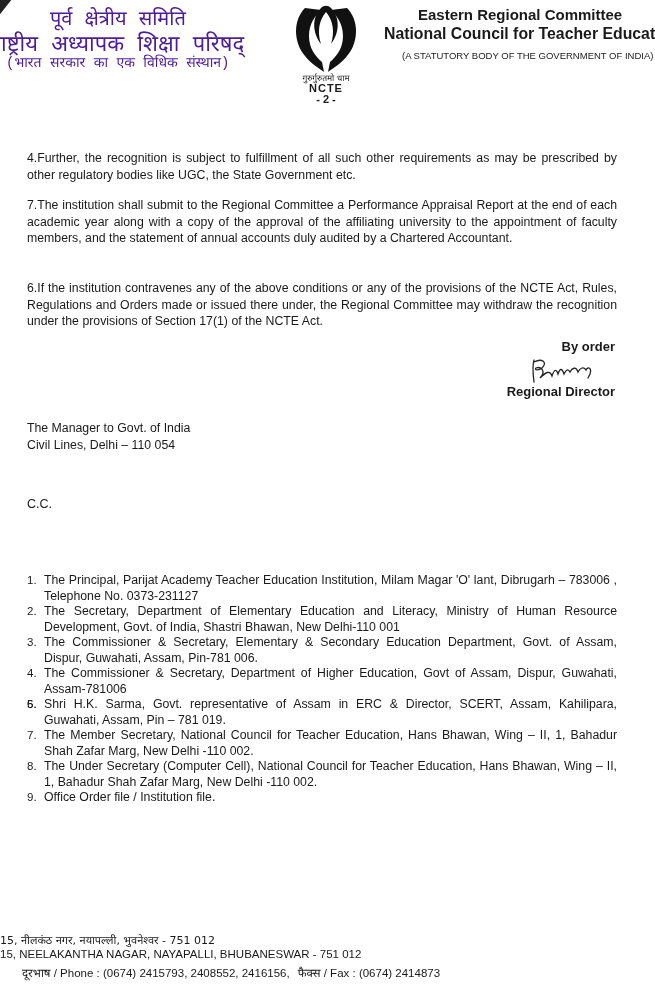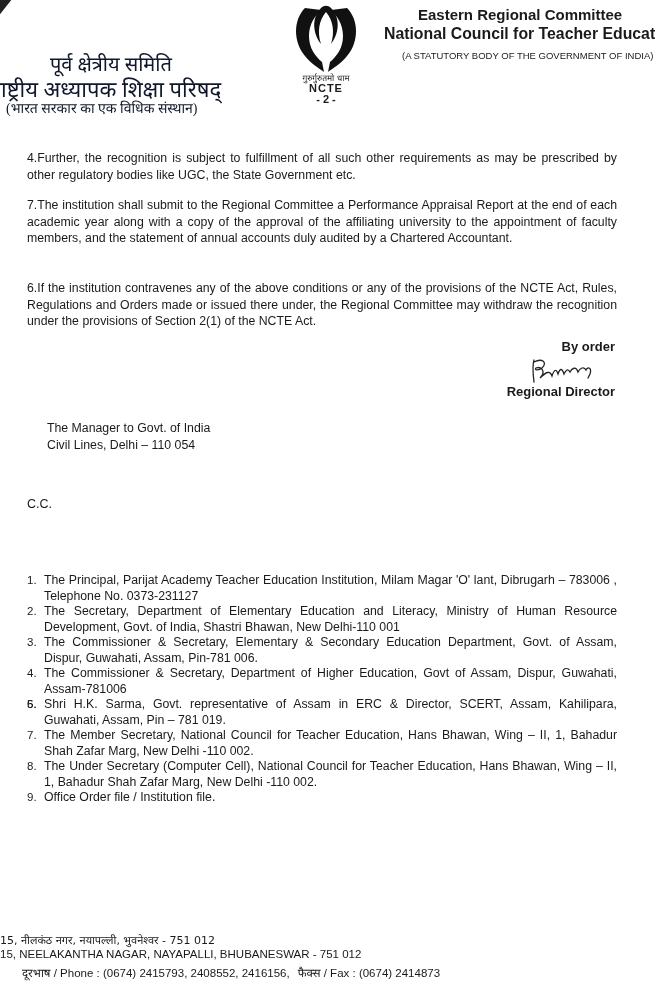--- a/index.html
+++ b/index.html
@@ -2,21 +2,21 @@
 <html><head>
   <meta charset="utf-8">
   <style>
     html, body { margin: 0; padding: 0; background: #ffffff; }
     body {
       width: 655px; height: 1002px; position: relative; overflow: hidden;
       font-family: "Liberation Sans", sans-serif; color: #1a1a1a;
     }
     .abs { position: absolute; }
     
-    .hi-line { font-family: Liberation Serif, serif; white-space: nowrap; color: #0f172a; margin-top: 46px; }
+    .hi-line { font-family: Liberation Mono, monospace; white-space: nowrap; color: #4c1d95; }
     #hi-1 { left: 50px; top: 4px; font-size: 20px; }
     #hi-2 { left: -8px; top: 27px; font-size: 22px; }
     #hi-3 { left: 6px; top: 52px; font-size: 14px; }
     .corner-mark { left: -6px; top: -6px; width: 0; height: 0;
       border-left: 22px solid #222; border-bottom: 28px solid transparent; }
     .en-1 { left: 418px; top: 6px; font-size: 15px; font-weight: bold; white-space: nowrap; }
     .en-2 { left: 384px; top: 24px; font-size: 17px; font-weight: bold; white-space: nowrap; transform: scaleX(0.93); transform-origin: left; }
     .en-3 { left: 402px; top: 50px; font-size: 9.5px; white-space: nowrap; }
     .logo { left: 288px; top: 2px; width: 76px; height: 110px; text-align: center; }
     .logo svg { display: block; margin: 0 auto; }
@@ -24,21 +24,21 @@
     .logo-ncte { font-size: 11px; font-weight: bold; letter-spacing: 1px; line-height: 11px; }
     .logo-page { font-size: 11px; font-weight: bold; line-height: 11px; }
     
     .para { left: 27px; width: 590px; font-size: 12.3px; line-height: 16.5px; text-align: justify; }
     #p4 { top: 150px; }
     #p5 { top: 197px; }
     #p6 { top: 280px; }
     .byorder { right: 40px; top: 339px; font-size: 13px; font-weight: bold; }
     .signature { left: 528px; top: 356px; width: 70px; height: 30px; }
     .director { right: 40px; top: 384px; font-size: 13px; font-weight: bold; }
-    .addr { left: 27px; top: 420px; font-size: 12.3px; line-height: 16.5px; margin-left: 20px; }
+    .addr { left: 27px; top: 420px; font-size: 12.3px; line-height: 16.5px; }
     .cc { left: 27px; top: 497px; font-size: 12.5px; }
     ol.cclist { position: absolute; left: 27px; top: 573px; width: 590px; margin: 0; padding: 0; list-style: none;
       font-size: 12.3px; line-height: 15.5px; }
     ol.cclist li { position: relative; padding-left: 17px; text-align: justify; }
     ol.cclist li .num { position: absolute; left: 0; top: 0; font-size: 11.5px; }
     
     .footer { left: 0; width: 655px; font-size: 11.5px; white-space: nowrap; }
     #f1 { top: 932px; font-family: "DejaVu Sans", sans-serif; font-size: 11px; }
     #f2 { top: 948px; }
     #f3 { top: 965px; margin-left: 22px; }
@@ -66,21 +66,21 @@
   <div class="logo-ncte">NCTE</div>
   <div class="logo-page">- 2 -</div>
 </div>
 
 <div class="abs en-1">Eastern Regional Committee</div>
 <div class="abs en-2">National Council for Teacher Educati</div>
 <div class="abs en-3">(A STATUTORY BODY OF THE GOVERNMENT OF INDIA)</div>
 
 <div id="p4" class="abs para">4.Further, the recognition is subject to fulfillment of all such other requirements as may be prescribed by other regulatory bodies like UGC, the State Government etc.</div>
 <div id="p5" class="abs para">7.The institution shall submit to the Regional Committee a Performance Appraisal Report at the end of each academic year along with a copy of the approval of the affiliating university to the appointment of faculty members, and the statement of annual accounts duly audited by a Chartered Accountant.</div>
-<div id="p6" class="abs para">6.If the institution contravenes any of the above conditions or any of the provisions of the NCTE Act, Rules, Regulations and Orders made or issued there under, the Regional Committee may withdraw the recognition under the provisions of Section 2(1) of the NCTE Act.</div>
+<div id="p6" class="abs para">6.If the institution contravenes any of the above conditions or any of the provisions of the NCTE Act, Rules, Regulations and Orders made or issued there under, the Regional Committee may withdraw the recognition under the provisions of Section 17(1) of the NCTE Act.</div>
 
 <div class="abs byorder">By order</div>
 <svg class="abs signature" viewBox="0 0 70 30">
   <path d="M6 4 C4 10, 5 18, 6 26 M6 6 C14 2, 20 6, 14 12 C10 15, 6 14, 8 12 C14 10, 18 16, 12 22 C18 16, 22 14, 24 20 C26 14, 28 12, 30 18 C32 12, 34 12, 36 18 C38 14, 40 12, 42 16 C44 12, 48 10, 50 16 C52 12, 56 10, 58 14 C60 10, 64 12, 62 18 L60 22" fill="none" stroke="#222" stroke-width="1.3" stroke-linecap="round"></path>
 </svg>
 <div class="abs director">Regional Director</div>
 
 <div class="abs addr">
   <div>The Manager to Govt. of India</div>
   <div>Civil Lines, Delhi – 110 054</div>

